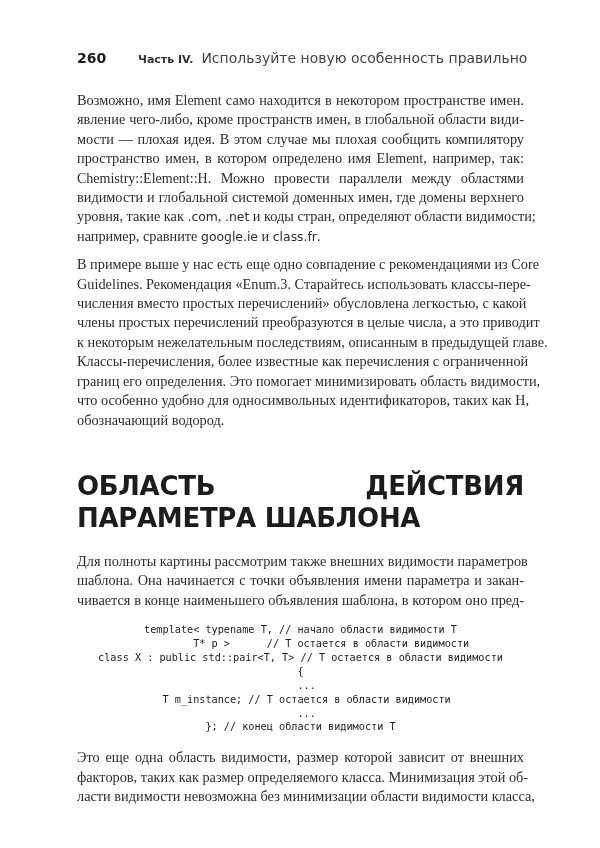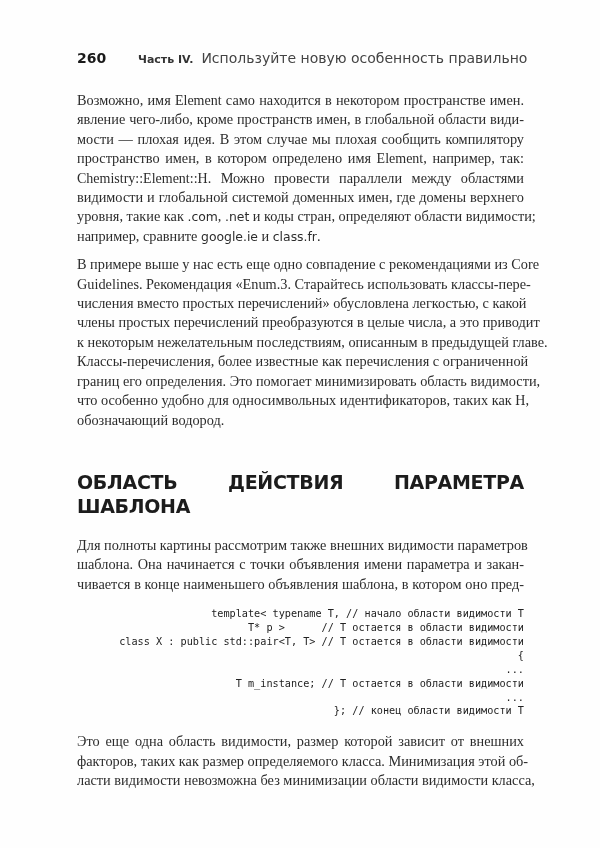--- a/index.html
+++ b/index.html
@@ -8,22 +8,22 @@
     .running-head { position: absolute; top: 50px; left: 77px; width: 470px; height: 22px; display: flex; align-items: baseline; font-family: "DejaVu Sans", sans-serif; }
     .page-number { font-weight: bold; font-size: 14px; color: #1a1a1a; width: 49px; }
     .part-label { font-weight: bold; font-size: 11px; color: #333; margin-right: 8px; margin-left: 12px; }
     .part-title { font-size: 14px; color: #444; text-align: right; }
     .body { position: absolute; left: 77px; top: 91px; width: 447px; font-family: "Liberation Serif", "DejaVu Serif", serif; font-size: 14.3px; line-height: 19.4px; color: #2c2c2c; text-align: justify; }
     .para { margin: 0 0 9px 0; }
     .line { display: block; text-align: justify; text-align-last: justify; white-space: nowrap; }
     .line.last { text-align-last: left; }
     .mono { font-family: Liberation Serif, serif; font-size: 14px; }
     .sans { font-family: "DejaVu Sans", sans-serif; font-size: 12.4px; }
-    .heading { font-family: "DejaVu Sans", sans-serif; font-weight: bold; font-size: 19px; color: #1c1c1c; letter-spacing: -0.3px; margin: 40px 0 18px 0; line-height: 24px; }
-    .code { font-family: "DejaVu Sans Mono", "Liberation Mono", monospace; font-size: 10.2px; line-height: 13.9px; color: #222; white-space: pre; margin: 13px 0 14px 0; text-align: right; }
+    .heading { font-family: "DejaVu Sans", sans-serif; font-weight: bold; font-size: 26px; color: #1c1c1c; letter-spacing: -0.3px; margin: 40px 0 18px 0; line-height: 32px; }
+    .code { font-family: "DejaVu Sans Mono", "Liberation Mono", monospace; font-size: 10.2px; line-height: 13.9px; color: #222; white-space: pre; margin: 13px 0 14px 0; text-align: center; }
   </style>
 </head>
 <body>
 
 <div class="page">
   <div class="running-head">
     <span class="page-number">260</span>
     <span class="part-label">Часть IV.</span>
     <span class="part-title">Используйте новую особенность правильно</span>
   </div>

